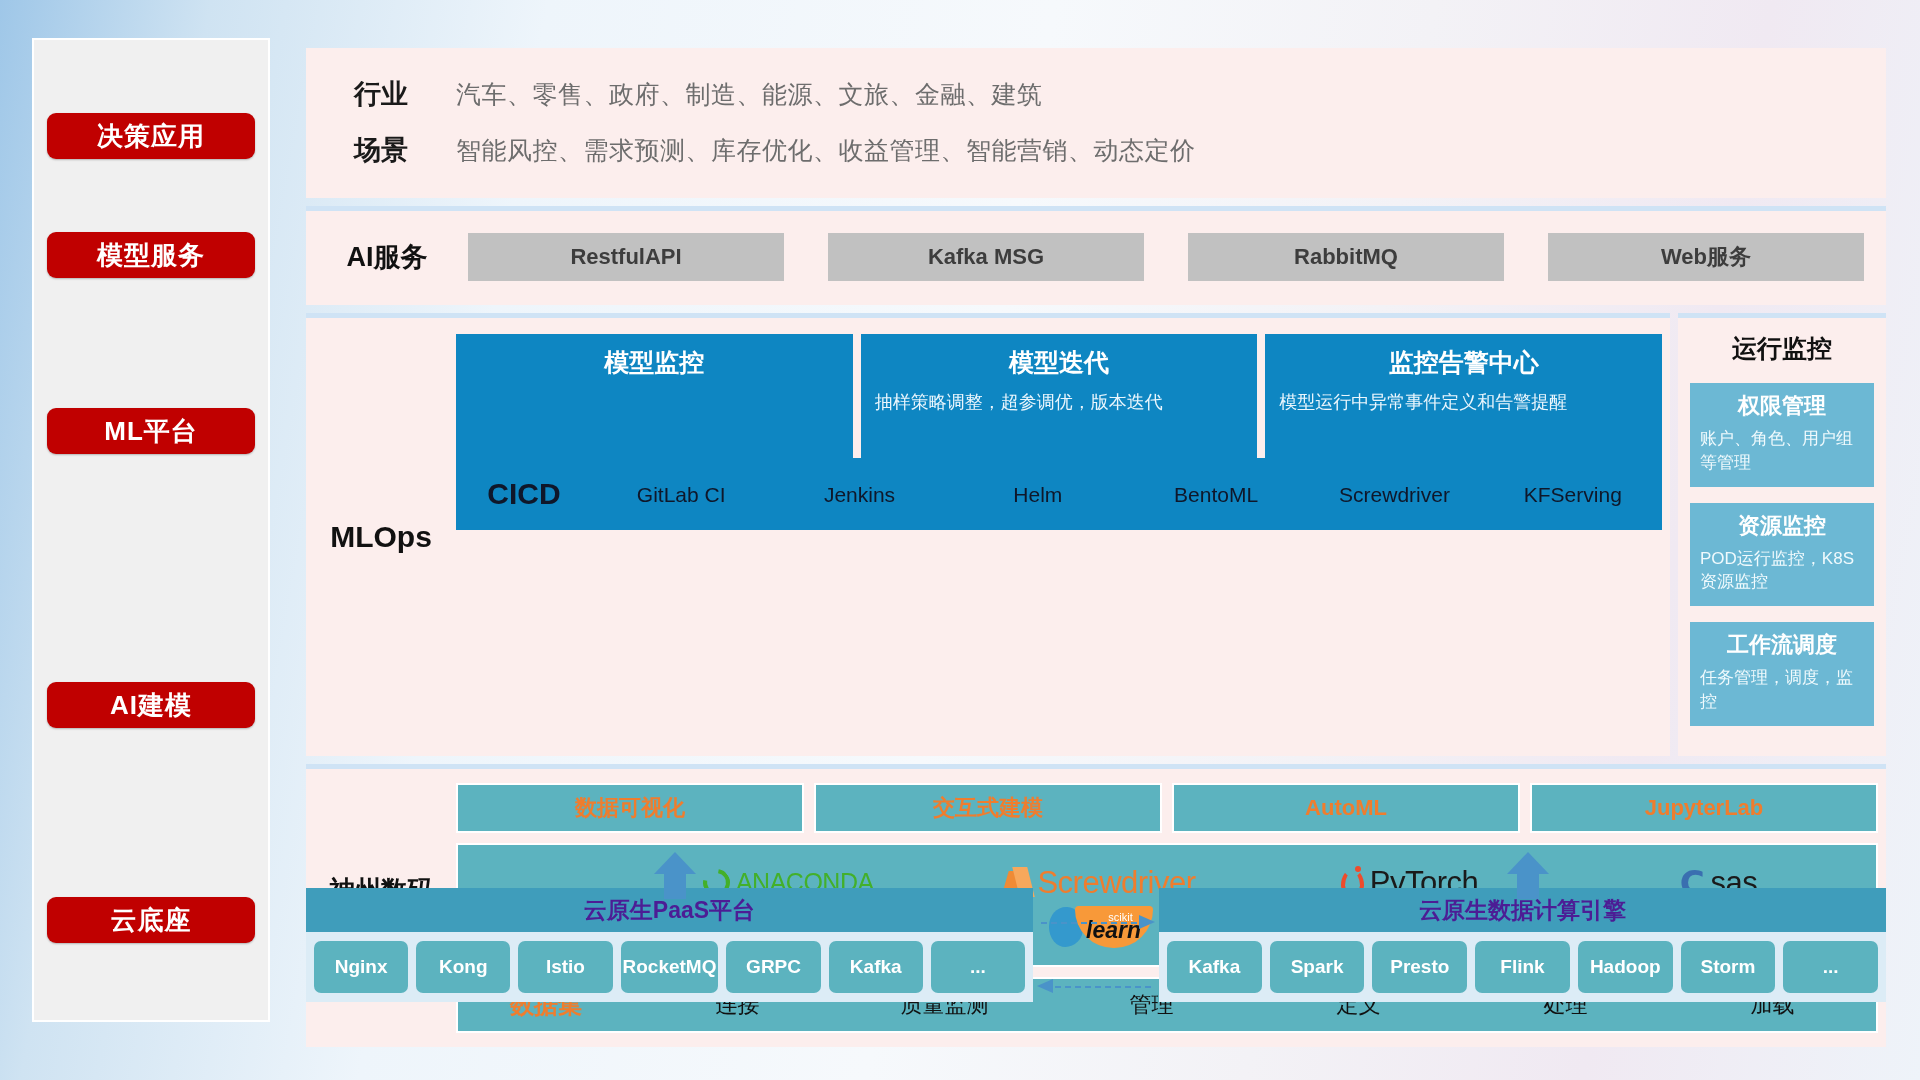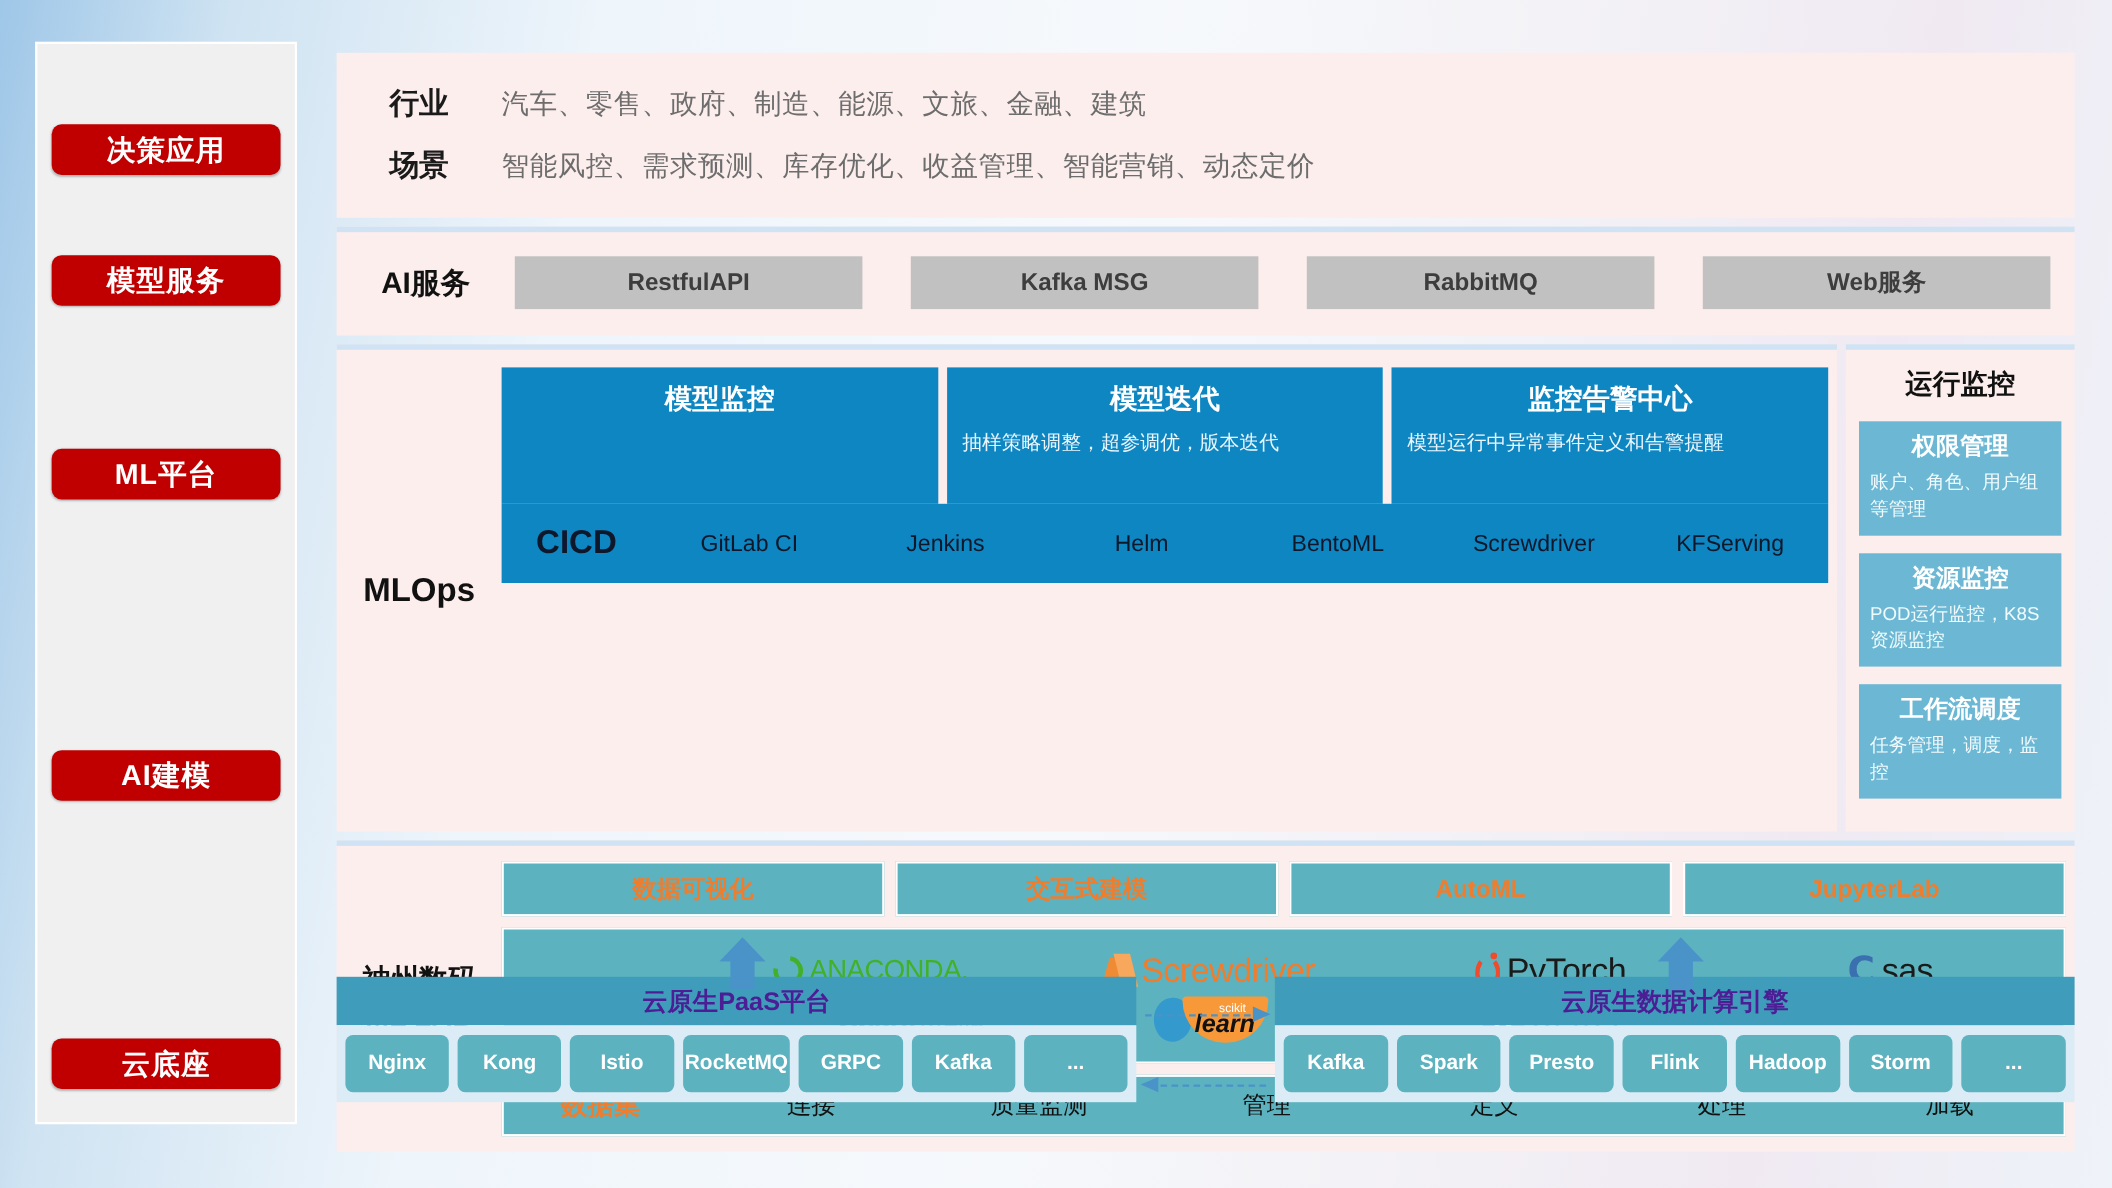--- a/index.html
+++ b/index.html
@@ -29,21 +29,21 @@
     background: #c00000; border-radius: 9px;
     color: #fff; font-size: 26px; font-weight: bold;
     display: flex; align-items: center; justify-content: center;
     letter-spacing: 1px;
     box-shadow: 0 1px 2px rgba(0,0,0,.25);
   }
   .chip-0 { top: 113px; }
   .chip-1 { top: 232px; }
   .chip-2 { top: 408px; }
   .chip-3 { top: 682px; }
-  .chip-4 { top: 944px; }
+  .chip-4 { top: 897px; }
 
   
   .main { position: absolute; left: 306px; top: 48px; width: 1580px; }
 
   .band {
     background: #fceeed;
     border-top: 5px solid #cfe3f5;
     padding: 0;
     margin-bottom: 8px;
     position: relative;

